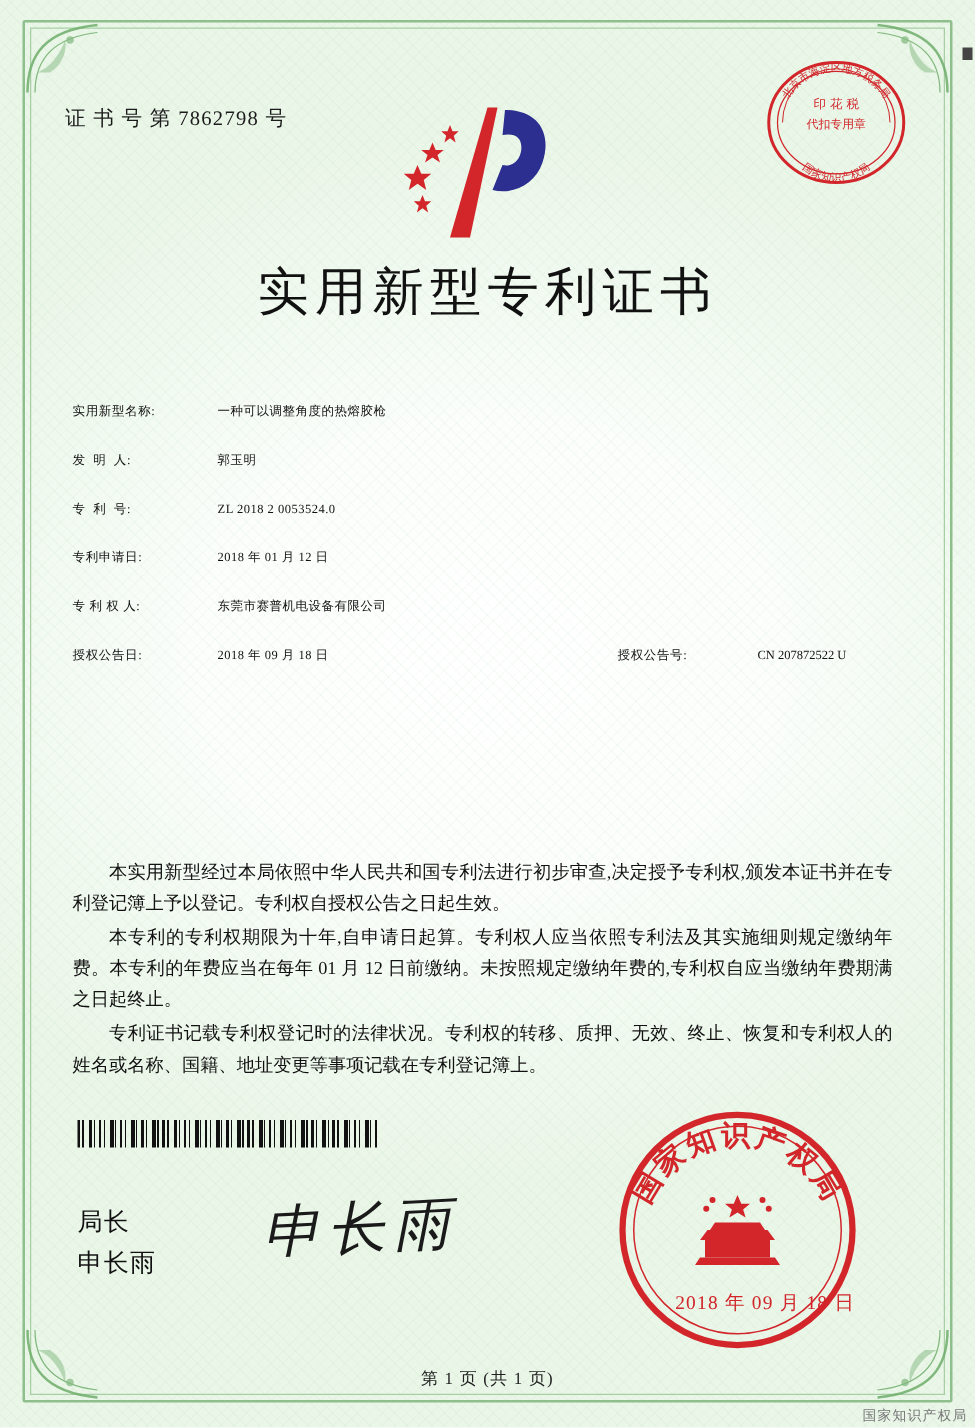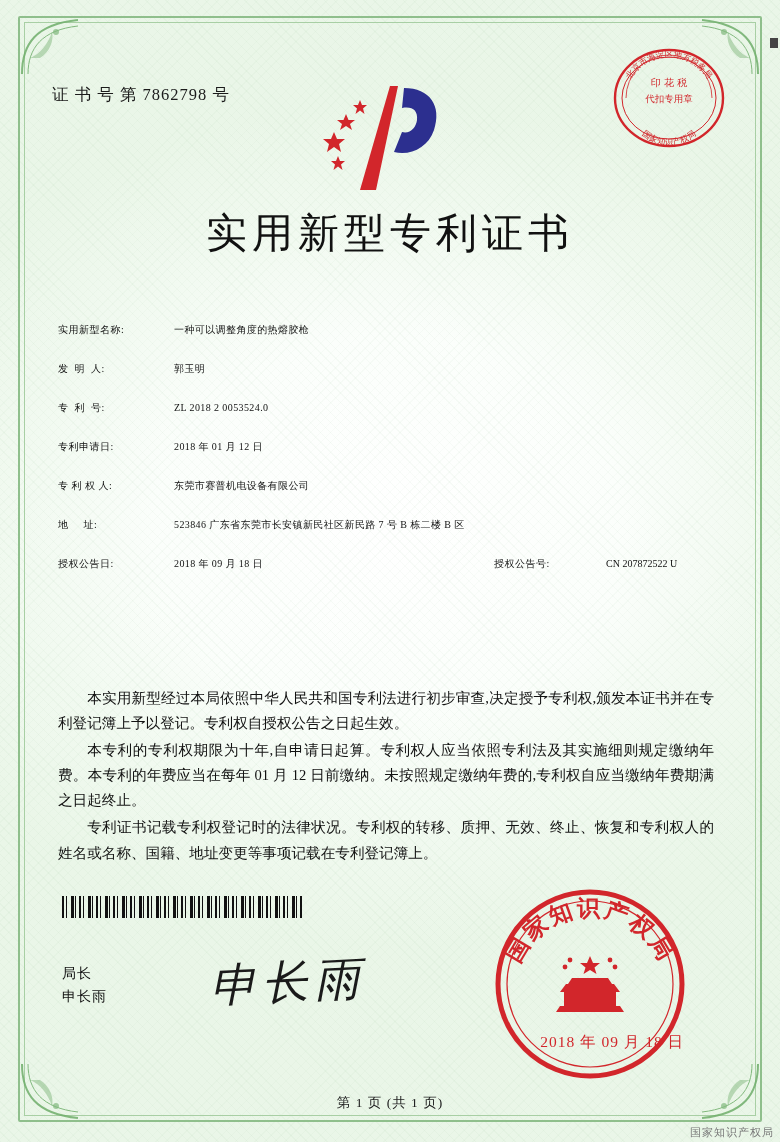--- a/index.html
+++ b/index.html
@@ -156,21 +156,21 @@
       #111 4px 5px, transparent 5px 9px,
       #111 9px 12px, transparent 12px 13px,
       #111 13px 14px, transparent 14px 17px
     );
   }
 
   .sign-block {
     position: absolute;
     left: 62px;
     top: 962px;
-    font-size: 14px;
+    font-size: 20px;
     line-height: 1.65;
     color: #111;
     letter-spacing: 1px;
   }
 
   .signature {
     position: absolute;
     left: 210px;
     top: 952px;
     font-size: 46px;
@@ -319,24 +319,20 @@
         <div class="field-label">专  利  号:</div>
         <div class="field-value">ZL 2018 2 0053524.0</div>
       </div>
       <div class="field-row">
         <div class="field-label">专利申请日:</div>
         <div class="field-value">2018 年 01 月 12 日</div>
       </div>
       <div class="field-row">
         <div class="field-label">专 利 权 人:</div>
         <div class="field-value">东莞市赛普机电设备有限公司</div>
-      </div>
-      <div class="field-row">
-        <div class="field-label">地     址:</div>
-        <div class="field-value">523846 广东省东莞市长安镇新民社区新民路 7 号 B 栋二楼 B 区</div>
       </div>
       <div class="field-row two-col">
         <div class="field-label">授权公告日:</div>
         <div class="field-value">2018 年 09 月 18 日</div>
         <div class="field-label2">授权公告号:</div>
         <div class="field-value2">CN 207872522 U</div>
       </div>
     </div>
 
     <div class="body-text">

